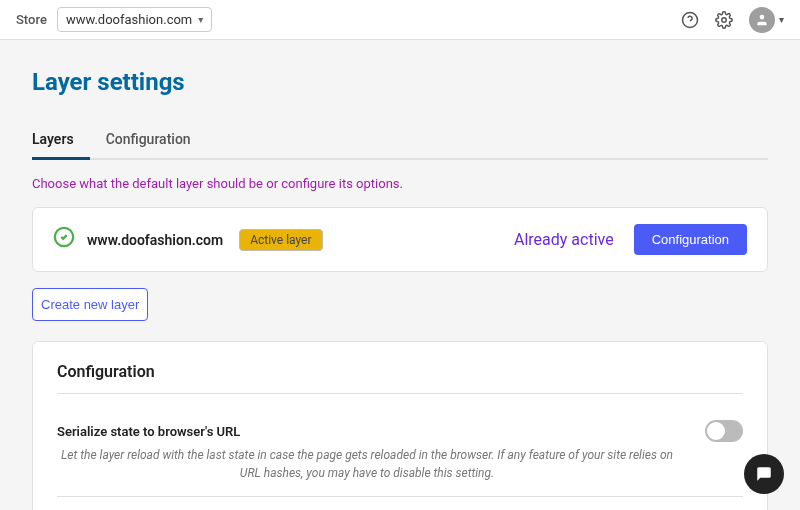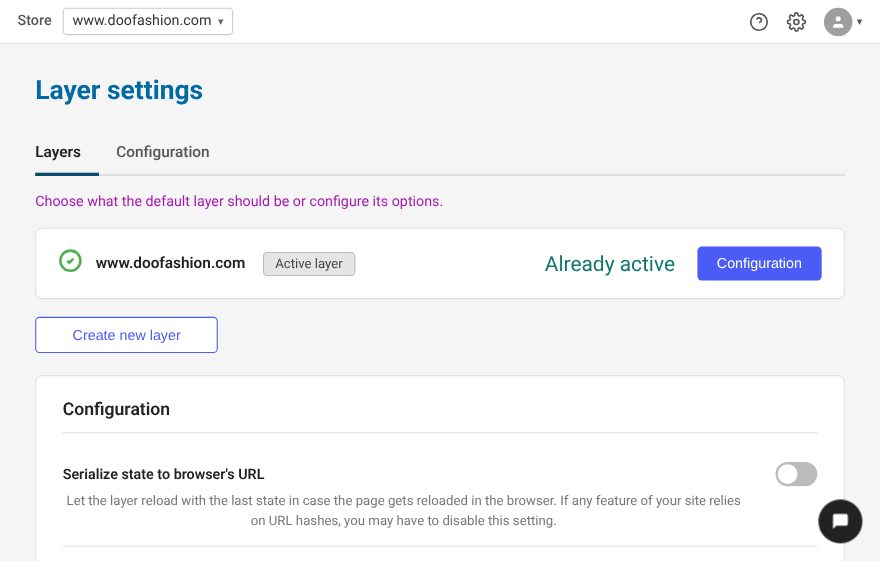--- a/index.html
+++ b/index.html
@@ -149,52 +149,52 @@
       font-size: 12px;
       color: #888;
       margin-top: 2px;
     }
     .active-layer-badge {
       border: 1px solid #bbb;
       border-radius: 4px;
       padding: 3px 10px;
       font-size: 12px;
       color: #444;
-      background: #e5e5e5;
+      background: #eab308;
       margin-left: 8px;
     }
     .layer-card-right {
       display: flex;
       align-items: center;
       gap: 20px;
       margin-left: auto;
     }
     .already-active-text {
-      color: #0f766e;
-      font-size: 19px;
+      color: #6d28d9;
+      font-size: 16px;
       margin-left: 15px;
     }
     .config-btn {
       background: #4b5cf6;
       color: #fff;
       border: none;
       border-radius: 4px;
       padding: 8px 18px;
       font-size: 13px;
       font-weight: 500;
       cursor: pointer;
     }
 
     
     .create-layer-btn {
       border: 1px solid #4b5cf6;
       background: #fff;
       color: #4b5cf6;
       border-radius: 4px;
-      padding: 8px 33px;
+      padding: 8px 8px;
       font-size: 13px;
       cursor: pointer;
       font-weight: 500;
       margin-bottom: 20px;
     }
 
     
     .config-section {
       background: #fff;
       border: 1px solid #e0e0e0;
@@ -220,20 +220,21 @@
       margin-bottom: 4px;
       display: flex;
       align-items: center;
       justify-content: space-between;
     }
     .config-item-desc {
       font-size: 12px;
       color: #777;
       line-height: 1.5;
       max-width: 620px;
+      font-style: italic;
     }
     .config-divider {
       border: none;
       border-top: 1px solid #e0e0e0;
       margin: 4px 0;
     }
 
     
     .toggle {
       width: 38px;

